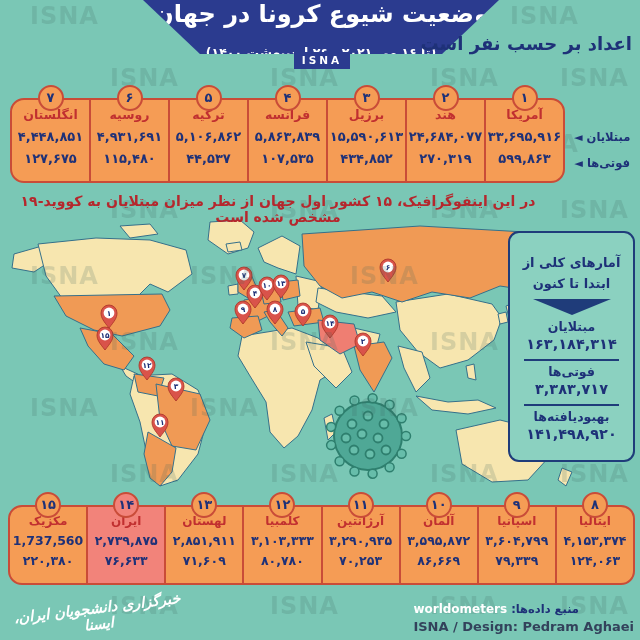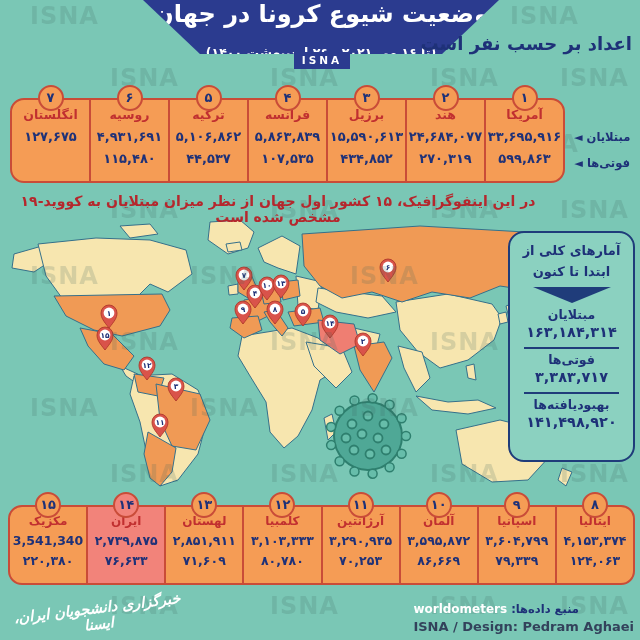--- a/index.html
+++ b/index.html
@@ -75,21 +75,21 @@
   .pin-body{fill:var(--pin);stroke:#A93226;stroke-width:0.8;}
   .pin-circle{fill:#fff;}
   .pin-num{fill:var(--navy-text);font-weight:bold;text-anchor:middle;font-size:7.5px;}
   .virus-body{fill:#4FA896;stroke:#2E7F6E;stroke-width:2;}
   .virus-knob{fill:#67BDAA;stroke:#2E7F6E;stroke-width:1.5;}
   .virus-spot{fill:#67BDAA;stroke:#2E7F6E;stroke-width:1.8;}
 
   
   .panel{position:absolute;left:508px;top:231px;width:127px;height:231px;z-index:3;
          background:var(--panel-bg);border:2.5px solid var(--panel-border);
-         border-radius:16px;text-align:center;color:var(--navy-text);padding-top:7px;}
+         border-radius:11px;text-align:center;color:var(--navy-text);padding-top:19px;}
   .panel .pt{font-size:13px;font-weight:bold;line-height:21px;}
   .tri-down{width:0;height:0;margin:5px auto 4px;
             border-left:39px solid transparent;border-right:39px solid transparent;
             border-top:16px solid var(--panel-border);}
   .psec-label{font-size:12.5px;font-weight:bold;margin-top:3px;}
   .psec-value{font-size:14.5px;font-weight:bold;direction:ltr;unicode-bidi:isolate;margin-top:2px;}
   .pdiv{height:2px;background:var(--panel-border);width:78%;margin:7px auto 3px;}
 
   
   .footer-right{position:absolute;right:6px;bottom:6px;z-index:3;text-align:left;direction:rtl;}
@@ -189,20 +189,21 @@
       </div>
       <div class="cell">
         <div class="badge">۶</div>
         <div class="cname">روسیه</div>
         <div class="cnum">۴,۹۳۱,۶۹۱</div>
         <div class="cnum">۱۱۵,۴۸۰</div>
       </div>
       <div class="cell">
         <div class="badge">۷</div>
         <div class="cname">انگلستان</div>
+        <div class="cnum">۴,۴۴۸,۸۵۱</div>
         <div class="cnum">۱۲۷,۶۷۵</div>
       </div>
     </div>
   <div class="side-label inf">مبتلایان ◄</div>
   <div class="side-label dth">فوتی‌ها ◄</div>
 
   <div class="strip">در این اینفوگرافیک، ۱۵ کشور اول جهان از نظر میزان مبتلایان به کووید-۱۹ مشخص شده است</div>
 
   <svg class="map" viewBox="0 0 640 272" xmlns="http://www.w3.org/2000/svg">
 
@@ -404,21 +405,21 @@
       </div>
       <div class="cell hl">
         <div class="badge">۱۴</div>
         <div class="cname">ایران</div>
         <div class="cnum">۲,۷۳۹,۸۷۵</div>
         <div class="cnum">۷۶,۶۳۳</div>
       </div>
       <div class="cell">
         <div class="badge">۱۵</div>
         <div class="cname">مکزیک</div>
-        <div class="cnum">3,541,340</div>
+        <div class="cnum">1,737,560</div>
         <div class="cnum">۲۲۰,۳۸۰</div>
       </div>
     </div>
 
   <div class="footer-right">
     <div class="src-line">
       <span class="src-label">منبع داده‌ها:</span>
       <span class="src-val">worldometers</span>
     </div>
     <div class="credit">ISNA / Design: Pedram Aghaei</div>

